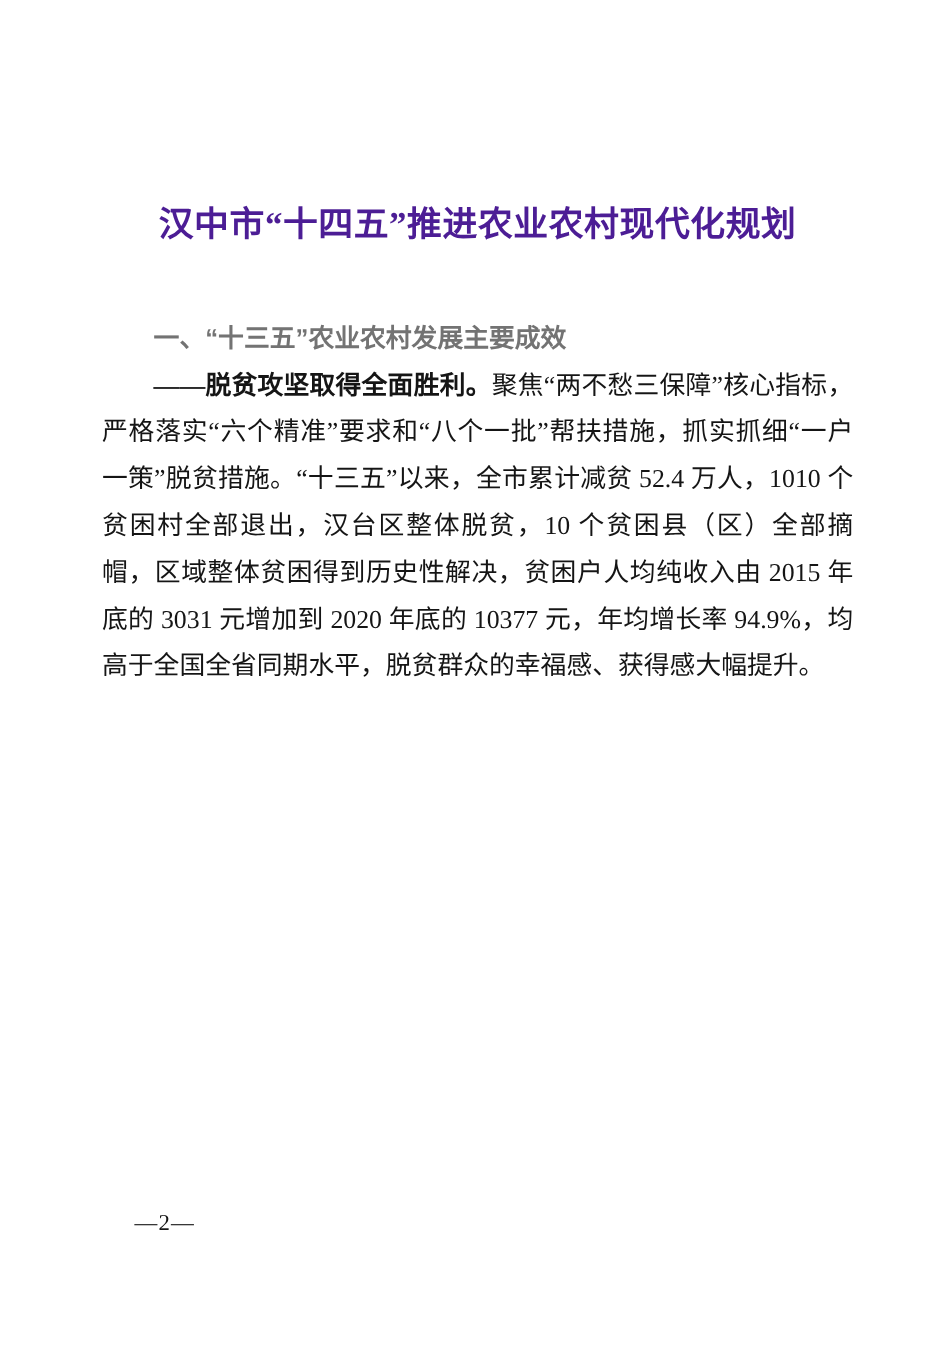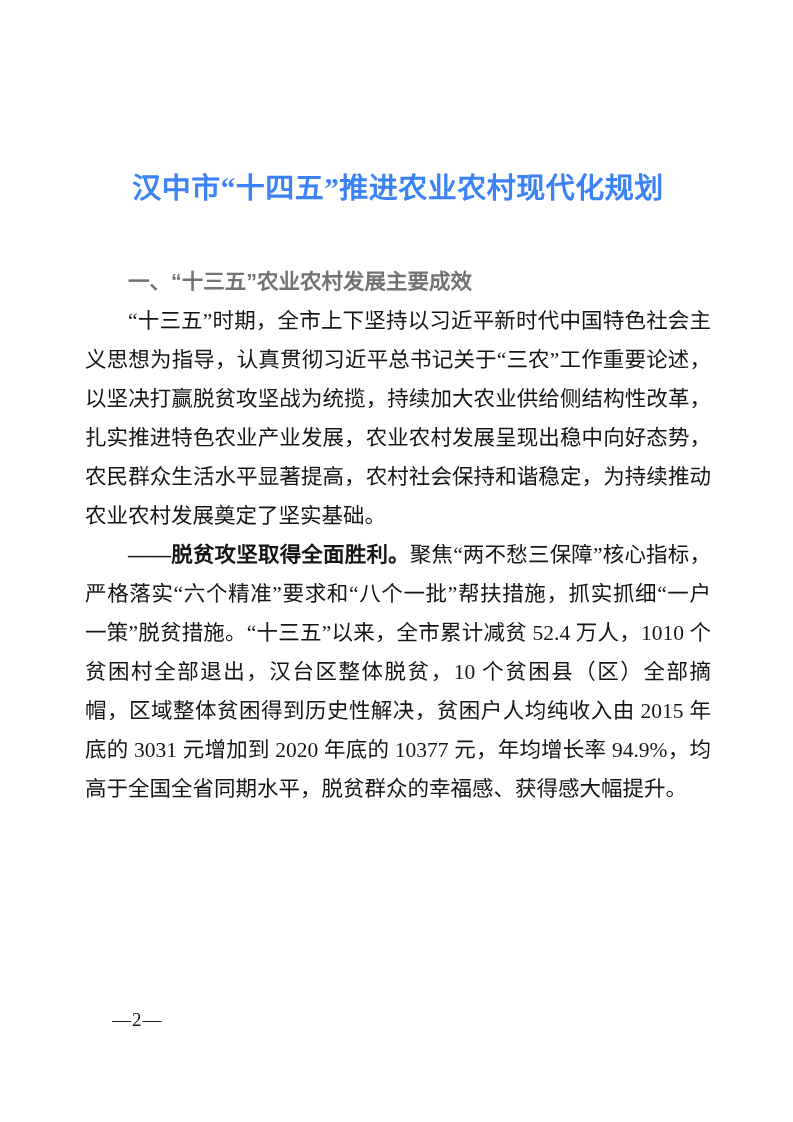--- a/index.html
+++ b/index.html
@@ -23,21 +23,21 @@
       right: 82px;
     }
     .doc-title {
       margin: 165px 0 0 0;
       text-align: center;
       font-size: 29px;
       line-height: 46px;
       font-weight: bold;
       letter-spacing: 0.5px;
       font-family: "Liberation Serif", "DejaVu Serif", serif;
-      color: #3b82f6;
+      color: #4c1d95;
     }
     .body-text {
       margin-top: 52px;
       font-size: 21.5px;
       line-height: 39px;
       text-align: justify;
       text-justify: inter-ideograph;
       color: #151515;
     }
     .para {
@@ -73,21 +73,20 @@
 <div class="page">
   <div class="doc">
 
     <h1 class="doc-title">汉中市“十四五”推进农业农村现代化规划</h1>
 
     <div class="body-text">
 
 
       <h2 class="section-heading">一、“十三五”农业农村发展主要成效</h2>
 
-      <p class="para">“十三五”时期，全市上下坚持以习近平新时代中国特色社会主义思想为指导，认真贯彻习近平总书记关于“三农”工作重要论述，以坚决打赢脱贫攻坚战为统揽，持续加大农业供给侧结构性改革，扎实推进特色农业产业发展，农业农村发展呈现出稳中向好态势，农民群众生活水平显著提高，农村社会保持和谐稳定，为持续推动农业农村发展奠定了坚实基础。</p>
 
       <p class="para"><span class="para-lead">——脱贫攻坚取得全面胜利。</span><span>聚焦“两不愁三保障”核心指标，严格落实“六个精准”要求和“八个一批”帮扶措施，抓实抓细“一户一策”脱贫措施。“十三五”以来，全市累计减贫 52.4 万人，1010 个贫困村全部退出，汉台区整体脱贫，10 个贫困县（区）全部摘帽，区域整体贫困得到历史性解决，贫困户人均纯收入由 2015 年底的 3031 元增加到 2020 年底的 10377 元，年均增长率 94.9%，均高于全国全省同期水平，脱贫群众的幸福感、获得感大幅提升。</span></p>
 
     </div>
   </div>
 
   <div class="page-number">—2—</div>
 </div>
 
 </body></html>

